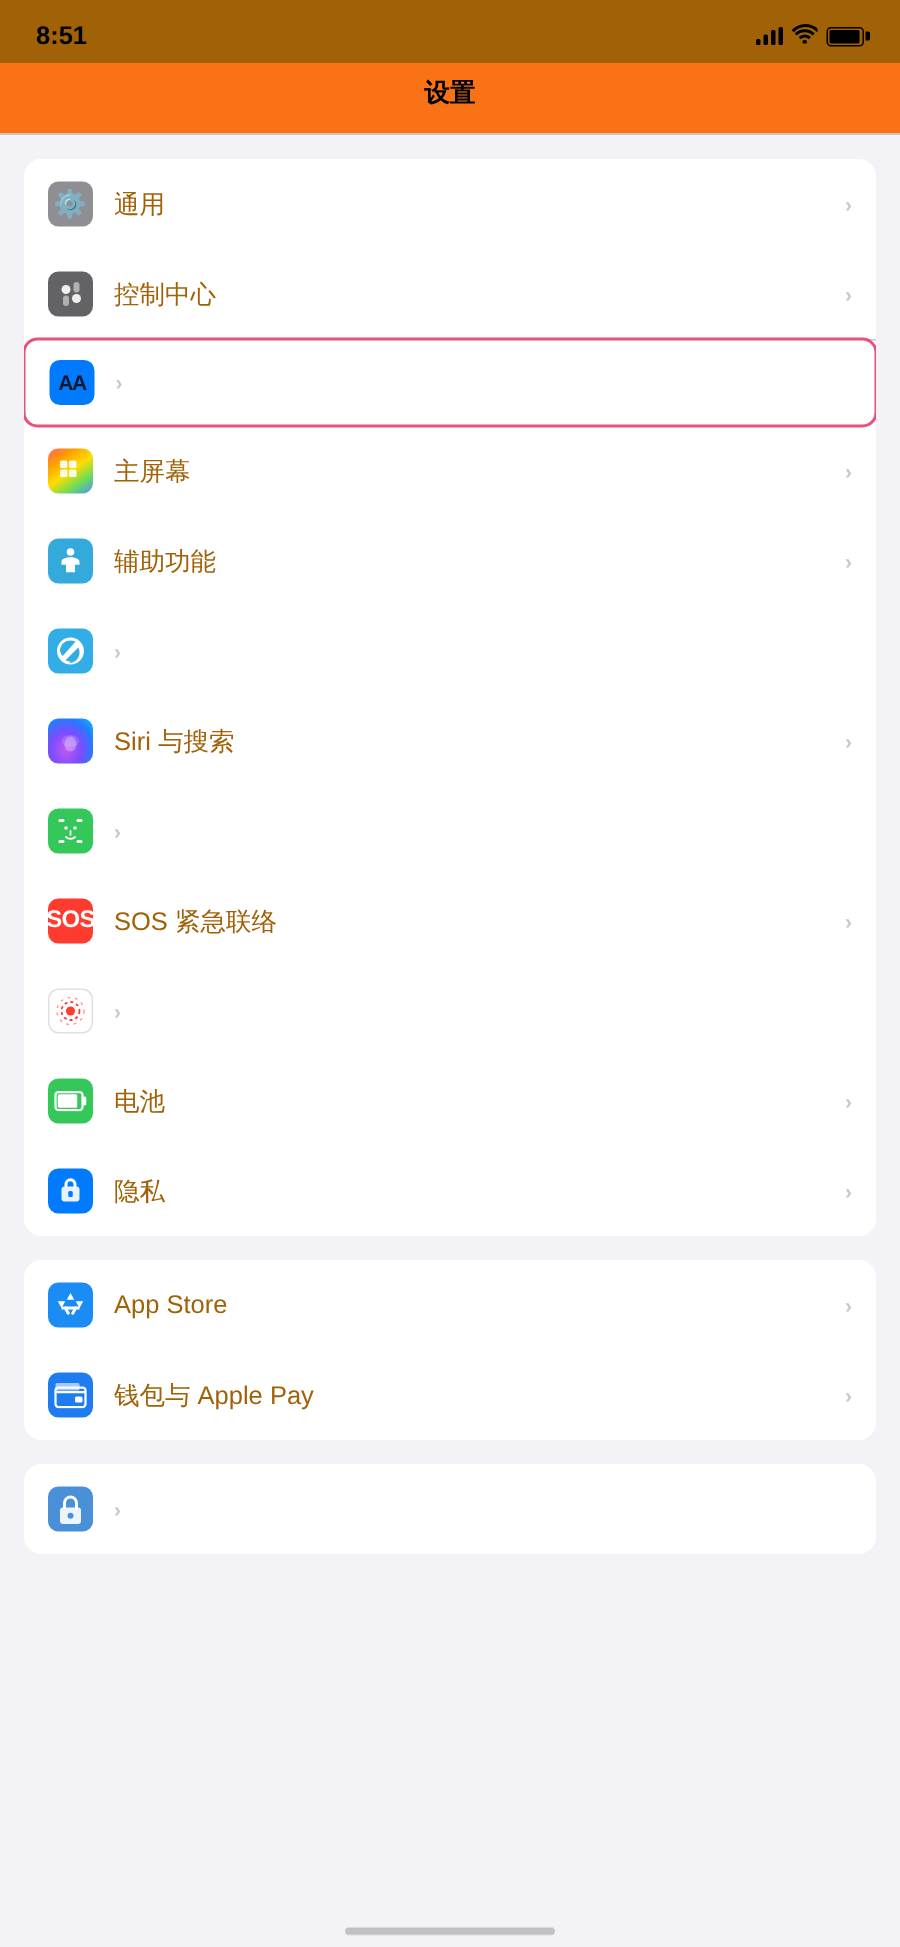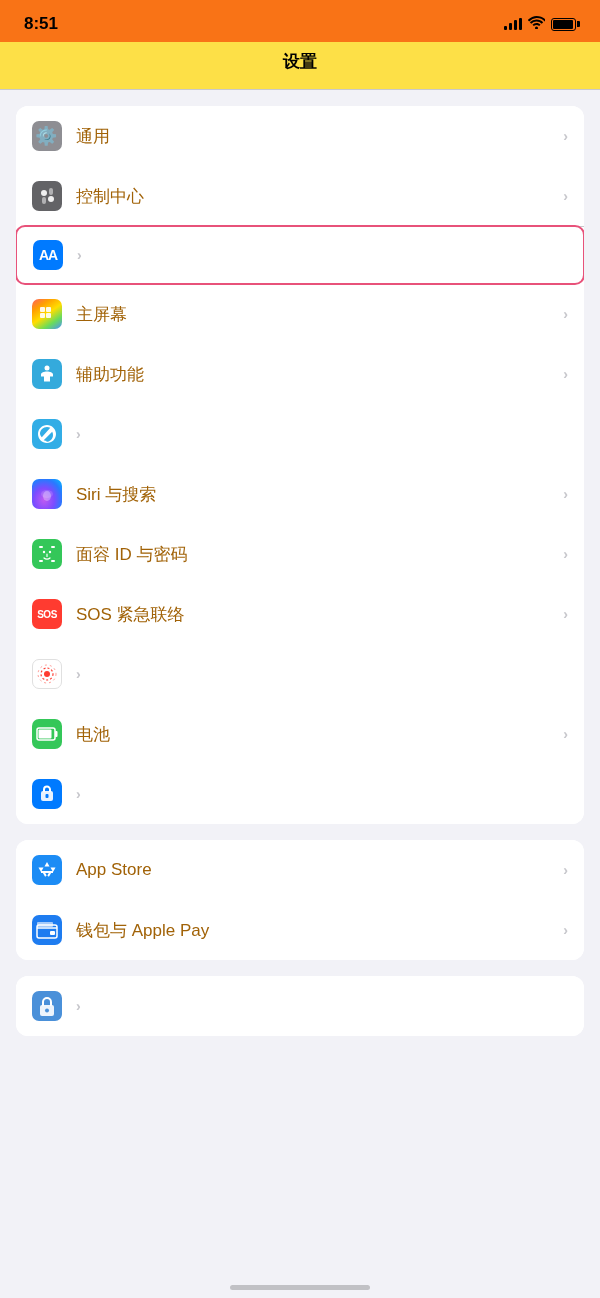--- a/index.html
+++ b/index.html
@@ -11,21 +11,21 @@
       font-family: -apple-system, "PingFang SC", "Helvetica Neue", sans-serif;
       overflow-x: hidden;
     }
 
     
     .status-bar {
       display: flex;
       justify-content: space-between;
       align-items: center;
       padding: 14px 24px 8px 24px;
-      background: #f97316;
+      background: #a16207;
     }
     .status-time {
       font-size: 17px;
       font-weight: 600;
       color: #000;
     }
     .status-icons {
       display: flex;
       align-items: center;
       gap: 6px;
@@ -71,21 +71,21 @@
       bottom: 1px;
       width: 85%;
       background: #000;
       border-radius: 1px;
     }
 
     
     .page-title-container {
       text-align: center;
       padding: 8px 0 16px 0;
-      background: #fde047;
+      background: #f97316;
     }
     .page-title {
       font-size: 17px;
       font-weight: 600;
       color: #000;
     }
 
     
     .top-divider {
       height: 1px;
@@ -240,21 +240,21 @@
         <circle cx="14" cy="13" r="3" fill="white" opacity="0.9"></circle>
         <rect x="12" y="2" width="4" height="7" rx="2" fill="white" opacity="0.5"></rect>
       </svg>
     </div>
     <span class="row-label">控制中心</span>
     <span class="row-chevron">›</span>
   </div>
 
   <div class="settings-row highlighted">
     <div class="row-icon icon-blue">
-      <span class="icon-aa" style="color:#ffffff; font-size:14px; font-weight:900;">AA</span>
+      <span class="icon-aa" style="color:#0f172a; font-size:14px; font-weight:900;">AA</span>
     </div>
     <span class="row-chevron">›</span>
   </div>
 
   <div class="settings-row">
     <div class="row-icon" style="background: linear-gradient(145deg, #ff6060 0%, #ff9f00 25%, #ffdd00 50%, #6adc5a 75%, #4a90ff 100%); border-radius:7px;">
       <svg width="20" height="20" viewBox="0 0 20 20">
         <rect x="3" y="3" width="5" height="5" rx="1" fill="white" opacity="0.9"></rect>
         <rect x="9" y="3" width="5" height="5" rx="1" fill="white" opacity="0.9"></rect>
         <rect x="3" y="9" width="5" height="5" rx="1" fill="white" opacity="0.9"></rect>
@@ -302,27 +302,26 @@
         <rect x="3" y="3" width="4" height="2" rx="1"></rect>
         <rect x="15" y="3" width="4" height="2" rx="1"></rect>
         <rect x="3" y="17" width="4" height="2" rx="1"></rect>
         <rect x="15" y="17" width="4" height="2" rx="1"></rect>
         <circle cx="8" cy="9" r="1.2"></circle>
         <circle cx="14" cy="9" r="1.2"></circle>
         <path d="M11 11v2.5" stroke="white" stroke-width="1.2" fill="none" stroke-linecap="round"></path>
         <path d="M8 15c.8.8 2 1.2 3 1.2s2.2-.4 3-1.2" stroke="white" stroke-width="1.2" fill="none" stroke-linecap="round"></path>
       </svg>
     </div>
-    <span class="row-label">面容 ID 与密码</span>
     <span class="row-chevron">›</span>
   </div>
 
   <div class="settings-row">
     <div class="row-icon icon-red">
-      <span style="font-size:10px; font-weight:900; color:white; letter-spacing:-0.5px;">SOS</span>
+      <span style="font-size:16px; font-weight:900; color:white; letter-spacing:-0.5px;">SOS</span>
     </div>
     <span class="row-label">SOS 紧急联络</span>
     <span class="row-chevron">›</span>
   </div>
 
   <div class="settings-row">
     <div class="row-icon" style="background:#fff; border: 1px solid #e0e0e0; border-radius:7px;">
       <svg width="22" height="22" viewBox="0 0 22 22">
         <circle cx="11" cy="11" r="3" fill="#ff3b30"></circle>
         <circle cx="11" cy="11" r="6" fill="none" stroke="#ff3b30" stroke-width="1.2" stroke-dasharray="2 2"></circle>
@@ -345,20 +344,21 @@
   </div>
 
   <div class="settings-row">
     <div class="row-icon icon-blue3">
       <svg width="22" height="22" viewBox="0 0 22 22" fill="white">
         <rect x="5" y="8" width="12" height="10" rx="2" fill="white" opacity="0.9"></rect>
         <path d="M8 8V6.5a3 3 0 0 1 6 0V8" stroke="white" stroke-width="2" fill="none" stroke-linecap="round"></path>
         <rect x="9.5" y="11" width="3" height="4" rx="1" fill="#007aff"></rect>
       </svg>
     </div>
+    <span class="row-label">隐私</span>
     <span class="row-chevron">›</span>
   </div>
 
 </div>
 
 <div class="settings-group second-group">
 
   <div class="settings-row">
     <div class="row-icon icon-appstore">
       <svg width="22" height="22" viewBox="0 0 22 22" fill="white">

